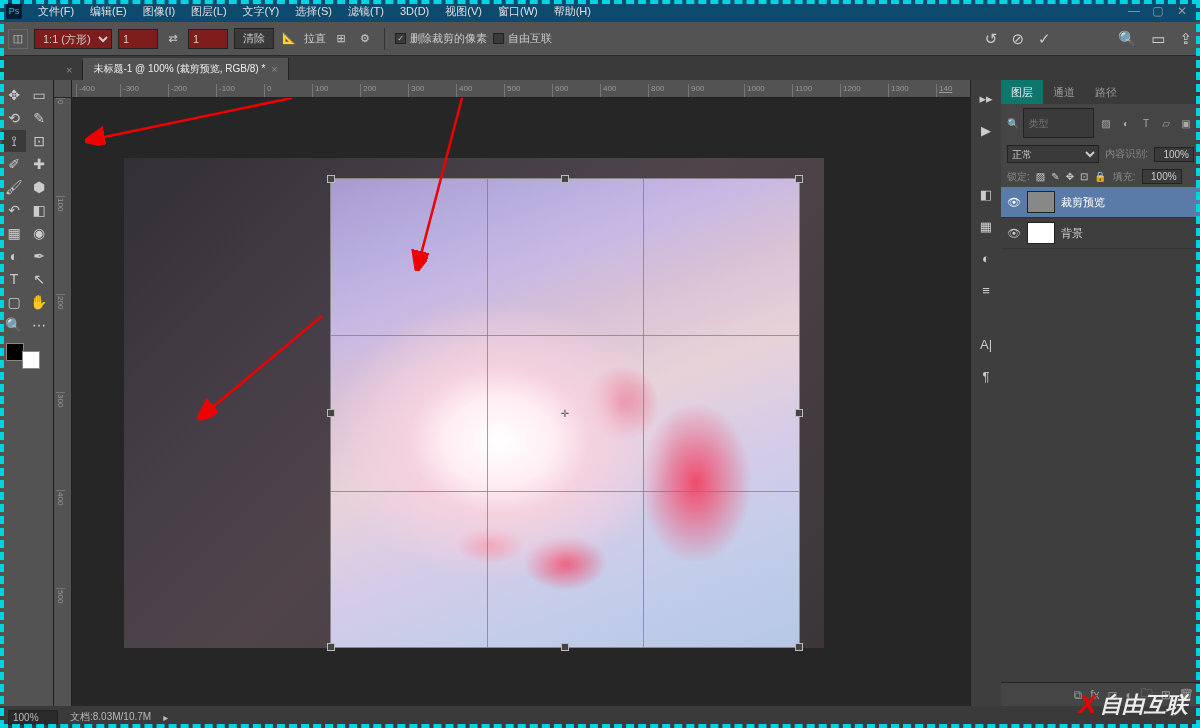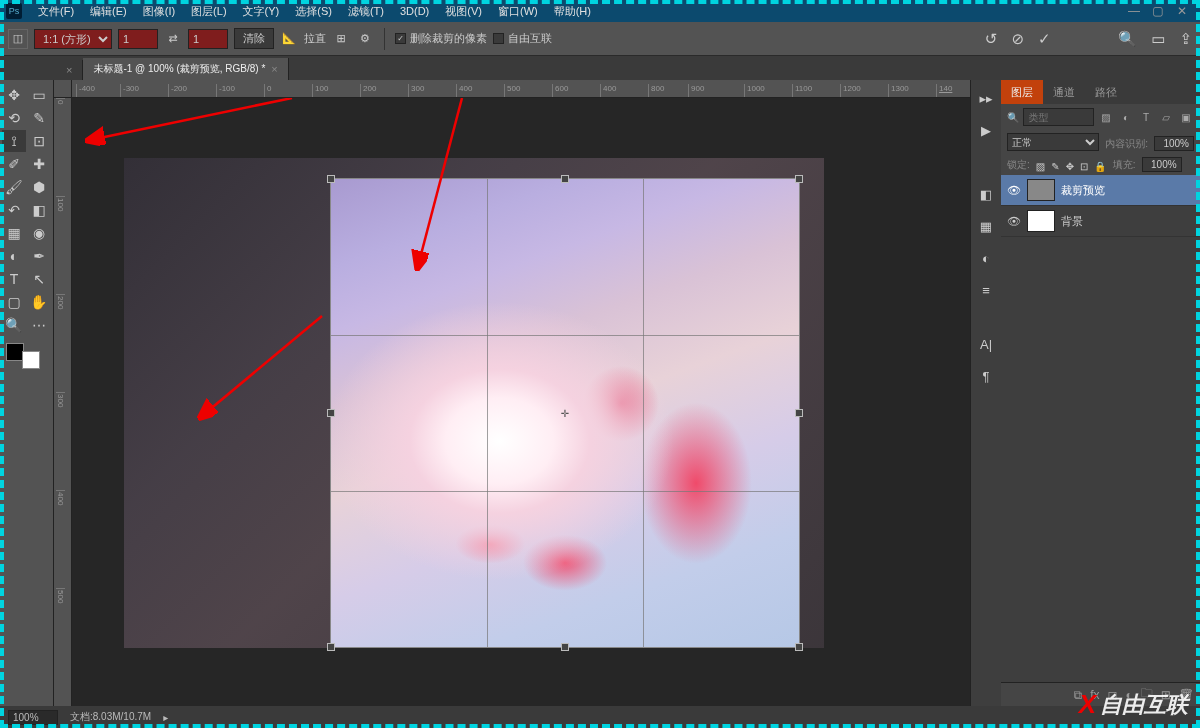--- a/index.html
+++ b/index.html
@@ -69,25 +69,25 @@
 
 .arrow { position: absolute; stroke: #e00; stroke-width: 2.5; fill: #e00; z-index: 50; }
 
 
 .dock { width: 230px; background: #454545; border-left: 1px solid #222; display: flex; }
 .dock-tabs { width: 30px; background: #3e3e3e; display: flex; flex-direction: column; align-items: center; gap: 12px; padding-top: 8px; }
 .dock-tabs .dico { width: 20px; height: 20px; display: flex; align-items: center; justify-content: center; color: #ccc; font-size: 13px; }
 .dock-panel { flex: 1; display: flex; flex-direction: column; }
 .panel-tabs { display: flex; background: #3a3a3a; height: 24px; align-items: center; }
 .panel-tabs .ptab { padding: 0 10px; font-size: 11px; color: #999; height: 100%; display: flex; align-items: center; }
-.panel-tabs .ptab.active { background: #c2410c; color: #eee; }
+.panel-tabs .ptab.active { background: #0f766e; color: #eee; }
 .panel-opts { padding: 4px 6px; background: #454545; display: flex; align-items: center; gap: 4px; flex-wrap: wrap; }
-.panel-opts .srch { flex: 1; background: #3a3a3a; border: 1px solid #222; color: #888; font-size: 10px; padding: 2px 4px; height: 18px; width: 60px; }
+.panel-opts .srch { flex: 1; background: #3a3a3a; border: 1px solid #222; color: #888; font-size: 10px; padding: 2px 4px; height: 30px; width: 60px; }
 .panel-opts .pico { width: 16px; height: 14px; color: #aaa; font-size: 10px; display: flex; align-items: center; justify-content: center; }
-.panel-row { display: flex; align-items: flex-end; padding: 3px 6px; gap: 6px; font-size: 10px; }
+.panel-row { display: flex; align-items: center; padding: 3px 6px; gap: 6px; font-size: 10px; }
 .panel-row select { background: #3a3a3a; border: 1px solid #222; color: #ccc; font-size: 10px; flex: 1; height: 18px; }
 .panel-row .lbl { color: #888; }
 .panel-row .val { background: #3a3a3a; border: 1px solid #222; padding: 1px 4px; width: 40px; text-align: right; }
 .layer-list { flex: 1; background: #3e3e3e; overflow: auto; }
 .layer { display: flex; align-items: center; padding: 4px 6px; gap: 6px; border-bottom: 1px solid #333; }
 .layer.sel { background: #5a7aa8; color: #fff; }
 .layer .eye { width: 14px; font-size: 11px; }
 .layer .thumb { width: 28px; height: 22px; background: #888; border: 1px solid #222; }
 .layer .thumb.white { background: #fff; }
 .layer .lname { font-size: 11px; }

